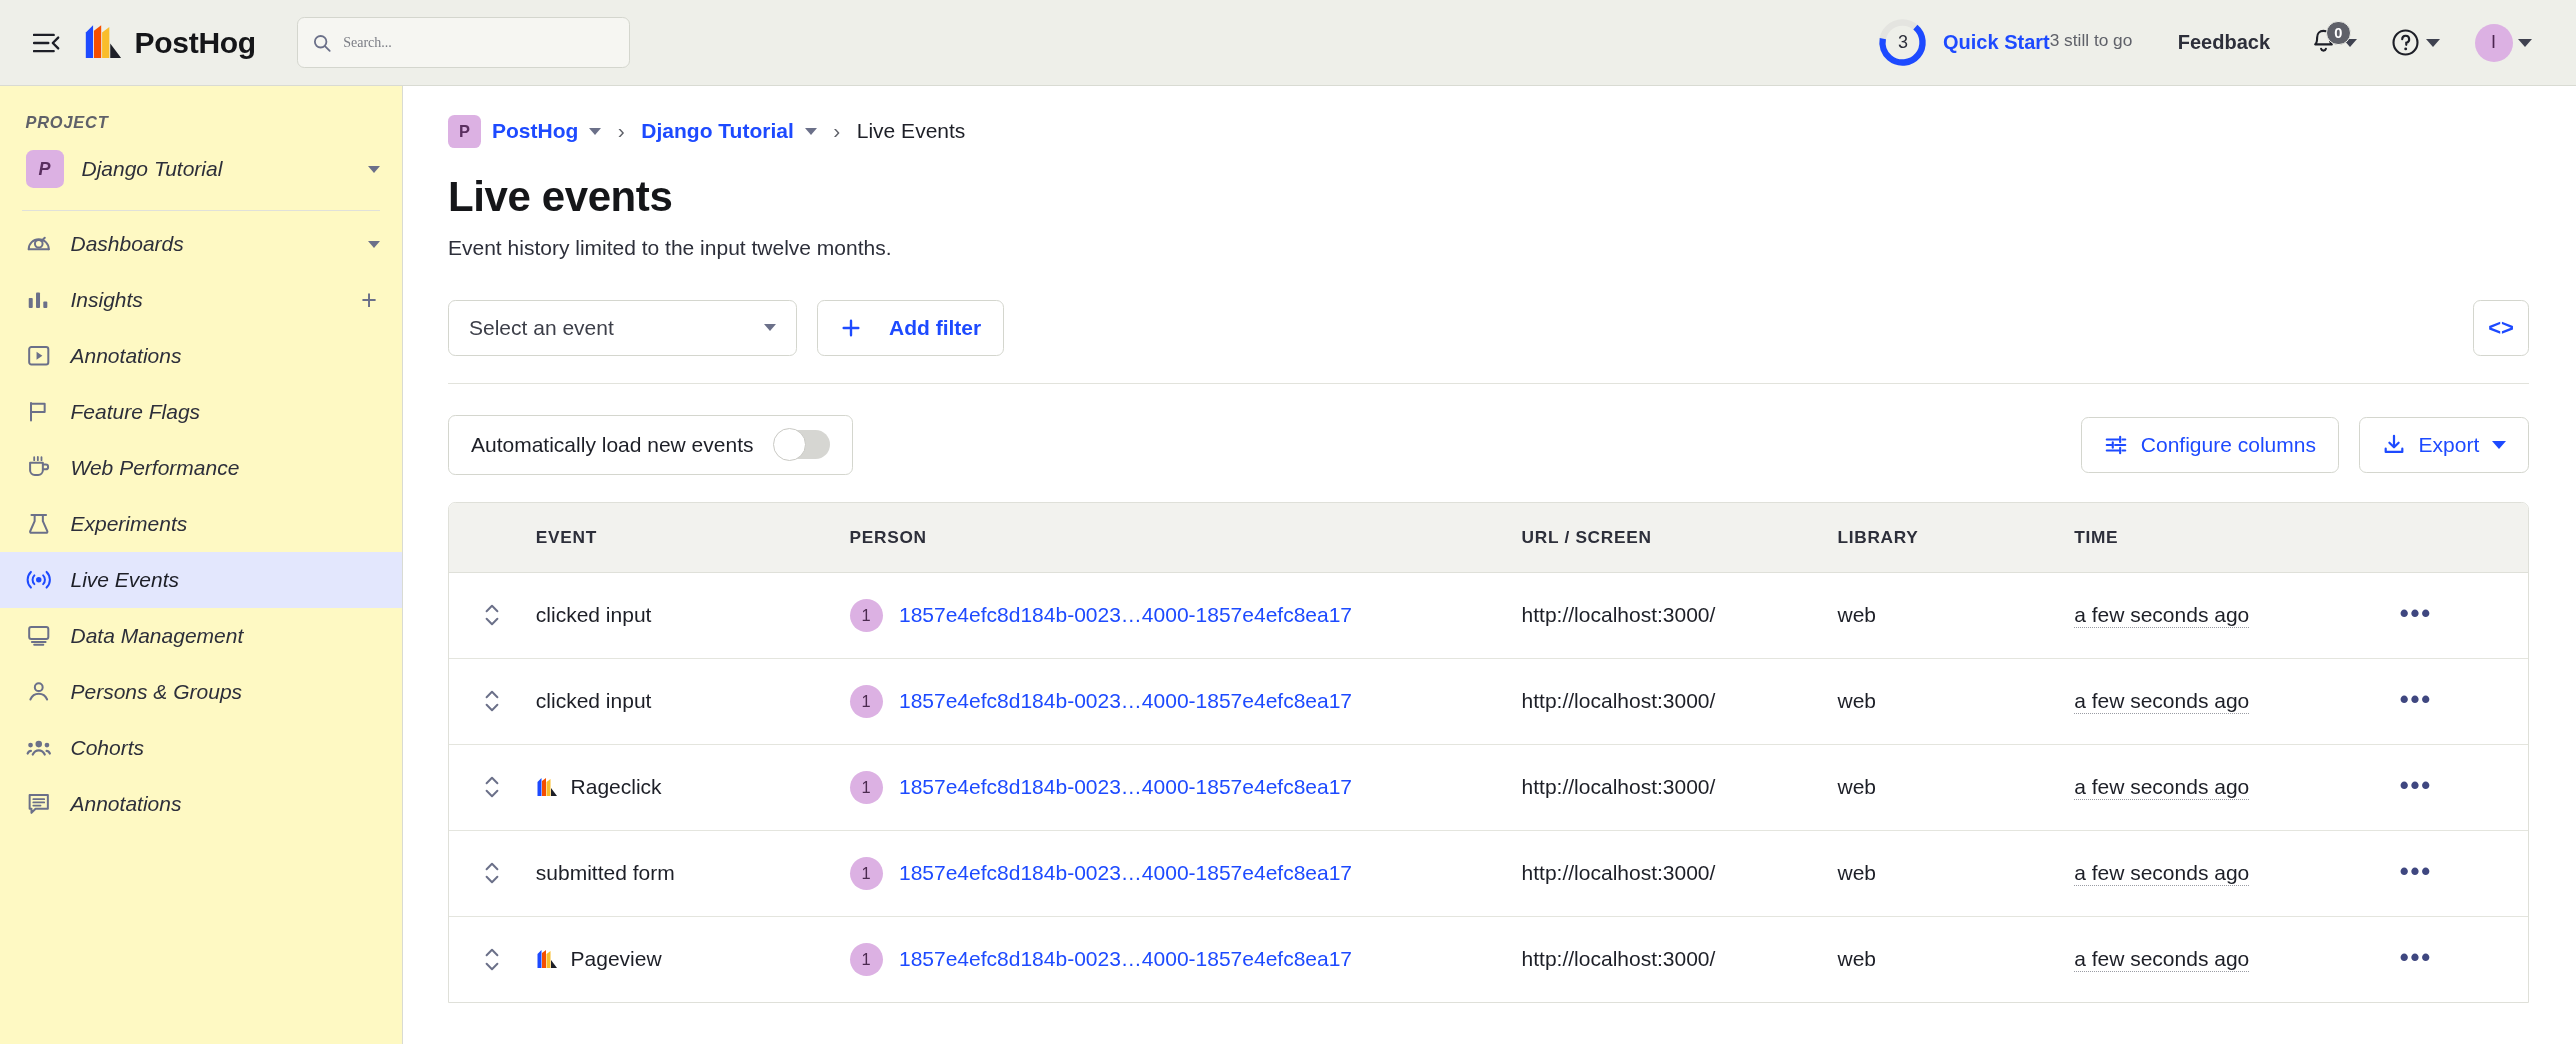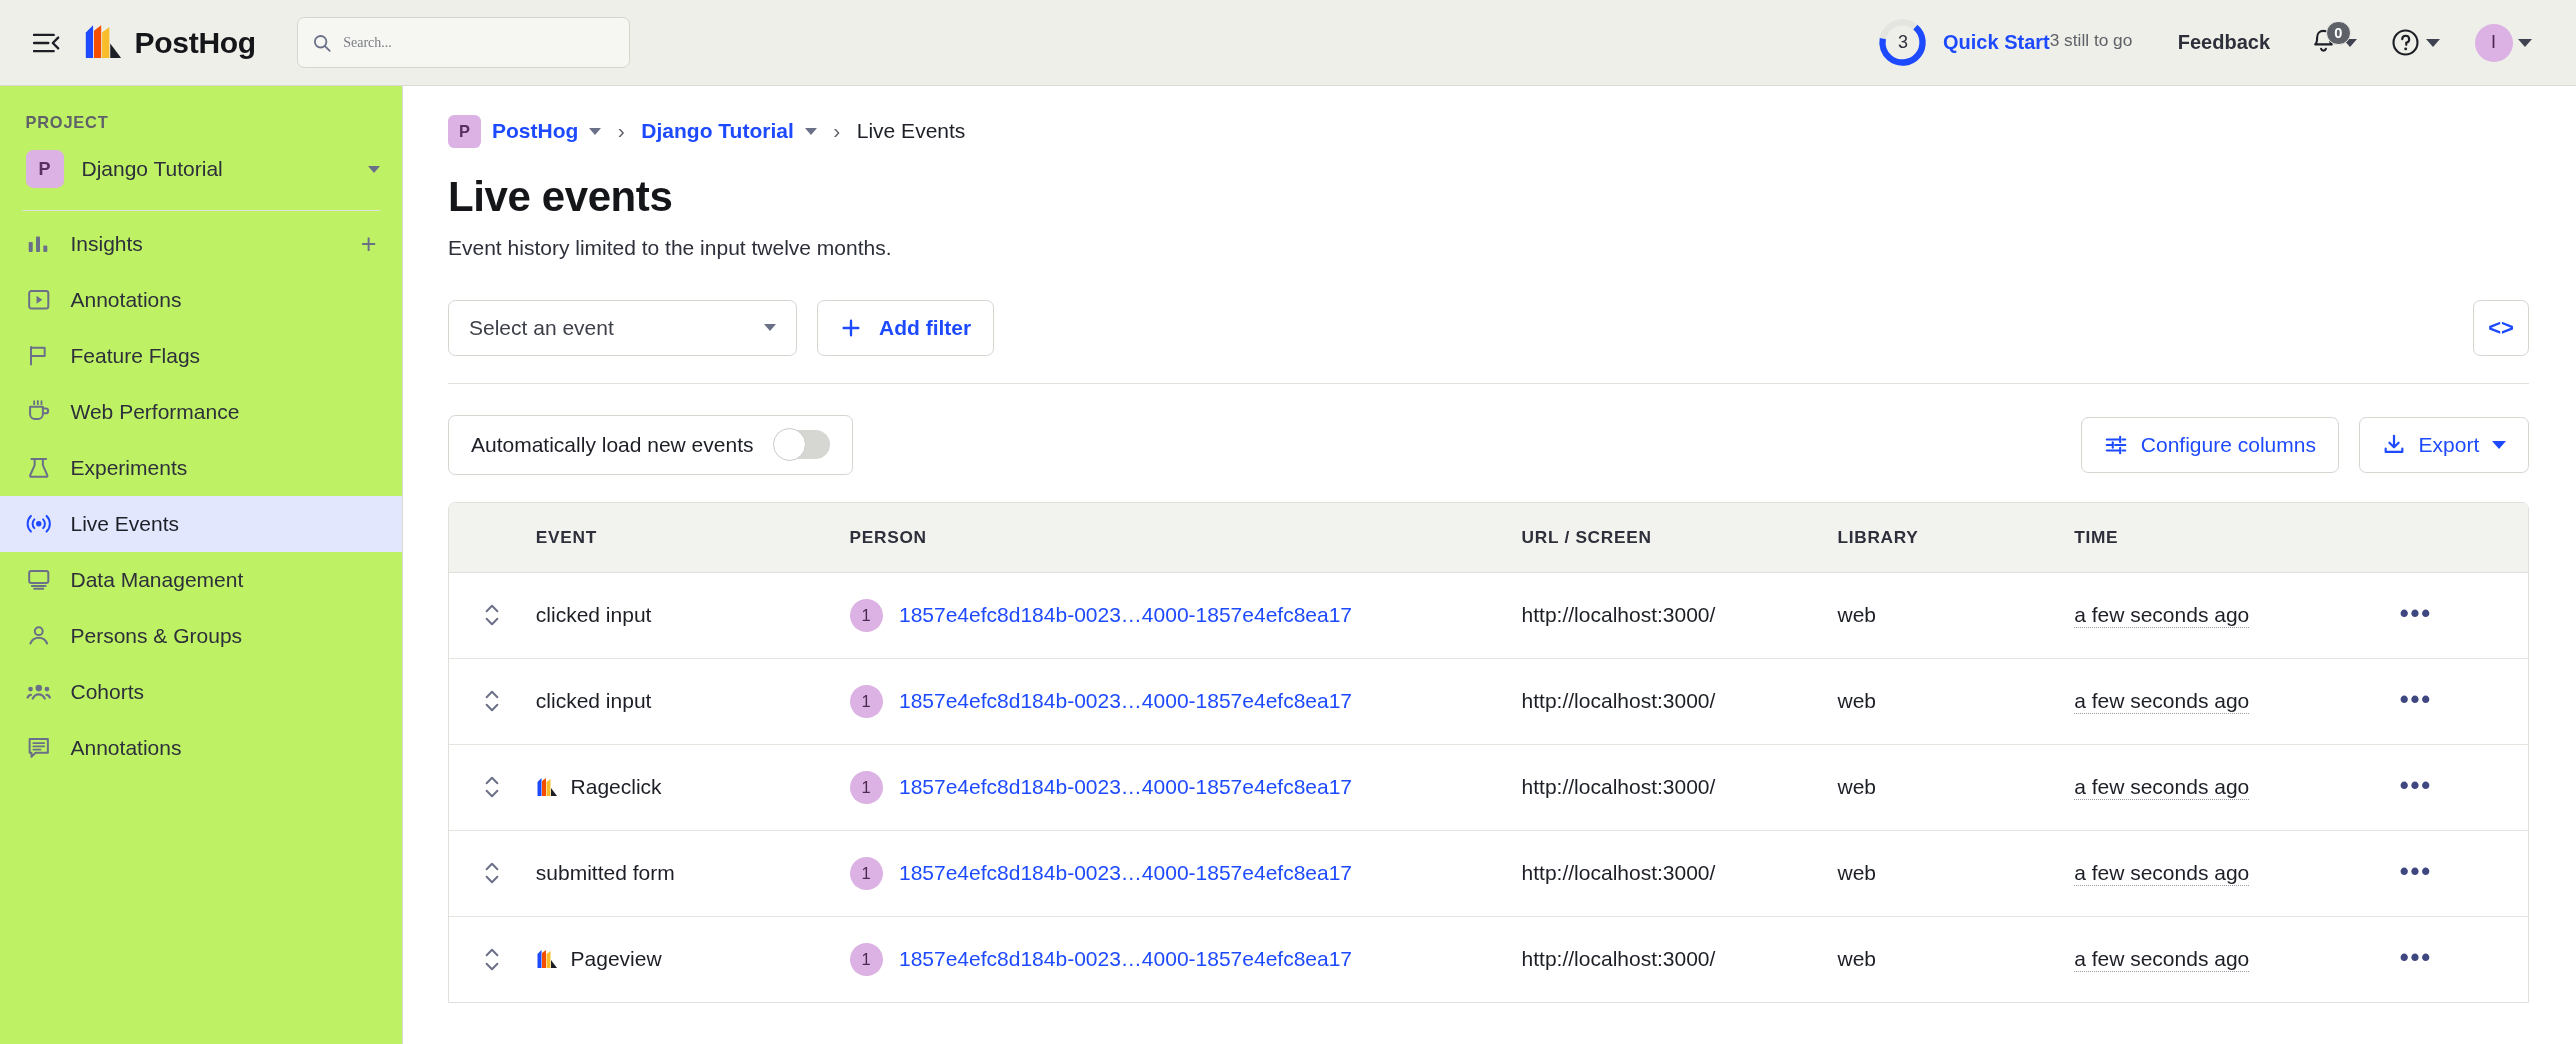--- a/index.html
+++ b/index.html
@@ -118,24 +118,25 @@
     border-right: 6.4px solid transparent;
     border-top: 7.3px solid #6b7089;
   }
 
   
   .body-split { display: flex; flex: 1; min-height: 0; }
 
   
   .sidebar {
     width: 403px; min-width: 403px;
-    background: #bef264;
+    background: #fef9c3;
     border-right: 0.9px solid #D9DBD3;
     overflow: hidden;
     position: relative;
+    font-style: italic;
   }
   .side-section-label {
     font-size: 16.4px; font-weight: bold; color: #5f6169;
     letter-spacing: 0.8px;
     padding: 27px 0 9px 25.5px;
   }
   .side-row {
     display: flex; align-items: center;
     height: 56px;
     padding: 0 22px 0 25.5px;
@@ -214,21 +215,21 @@
     background: #fff;
     display: flex; align-items: center; justify-content: space-between;
     padding: 0 20px;
     font-size: 21px; color: #3d3f49;
     cursor: pointer;
   }
   .add-filter {
     height: 56px;
     border: 0.9px solid #D4D6CE; border-radius: 7.3px;
     background: #fff;
-    display: flex; align-items: center; gap: 17px;
+    display: flex; align-items: center; gap: 27px;
     padding: 0 22px;
     font-size: 21px; color: #1d4aff; font-weight: bold;
     cursor: pointer;
   }
   .code-btn {
     margin-left: auto;
     width: 56px; height: 56px;
     border: 0.9px solid #D4D6CE; border-radius: 7.3px;
     background: #fff;
     display: flex; align-items: center; justify-content: center;
@@ -413,20 +414,32 @@
     <div class="side-section-label">PROJECT</div>
 
     <div class="side-row">
       <span class="proj-badge">P</span>
       <span class="side-label">Django Tutorial</span>
       <span class="caret-sm"></span>
     </div>
 
     <div class="side-divider"></div>
 
+    <div class="side-row">
+      <span class="side-ico">
+        <svg width="25.5" height="25.5" viewBox="0 0 28 28" fill="none">
+          <path d="M3 20a11 11 0 0 1 22 0" stroke="currentColor" stroke-width="2.2" stroke-linecap="round"></path>
+          <path d="M3 20h22" stroke="currentColor" stroke-width="2.2" stroke-linecap="round"></path>
+          <circle cx="14" cy="14" r="4.2" stroke="currentColor" stroke-width="2.2"></circle>
+          <path d="M17 11l3.6-3.6" stroke="currentColor" stroke-width="2.2" stroke-linecap="round"></path>
+        </svg>
+      </span>
+      <span class="side-label">Dashboards</span>
+      <span class="caret-sm"></span>
+    </div>
 
     <div class="side-row">
       <span class="side-ico">
         <svg width="25.5" height="25.5" viewBox="0 0 28 28" fill="none">
           <rect x="3" y="12" width="4.4" height="11" rx="1" fill="currentColor"></rect>
           <rect x="11" y="6" width="4.4" height="17" rx="1" fill="currentColor"></rect>
           <rect x="19" y="16" width="4.4" height="7" rx="1" fill="currentColor"></rect>
         </svg>
       </span>
       <span class="side-label">Insights</span>

